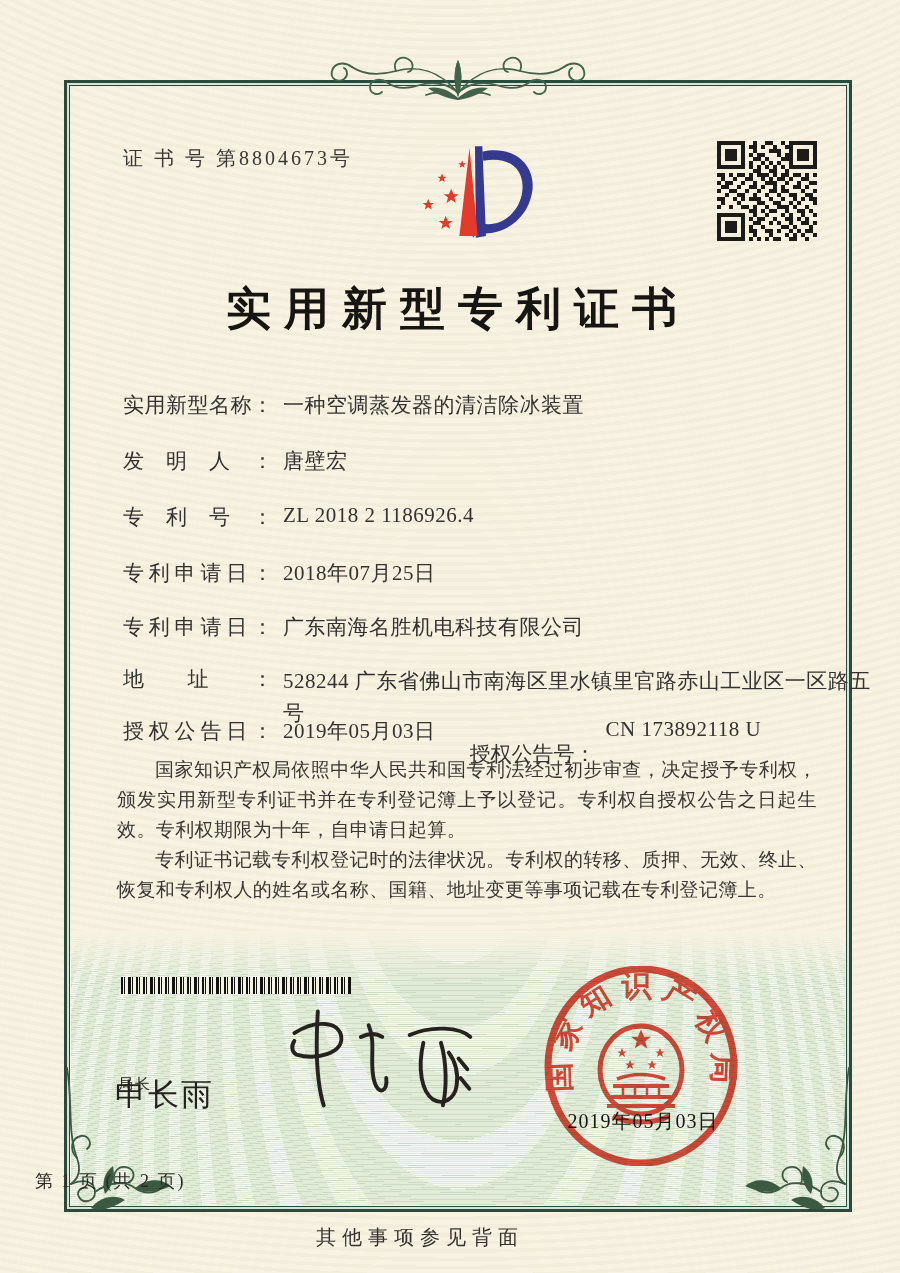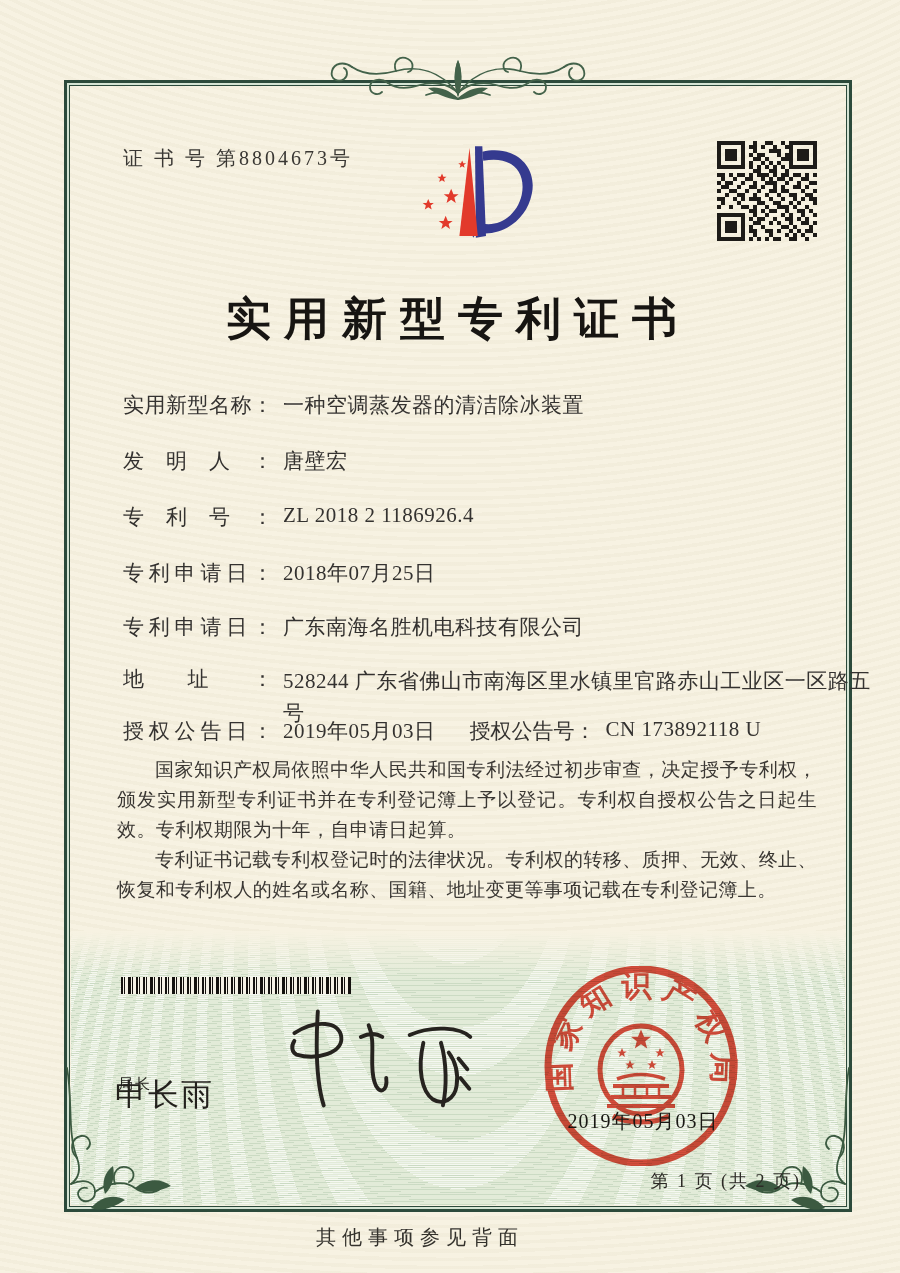--- a/index.html
+++ b/index.html
@@ -16,43 +16,43 @@
     background:
       repeating-radial-gradient(150% 120% at 50% -150%, rgba(255,255,255,0.65) 0 1.5px, rgba(0,0,0,0) 1.5px 7px),
       repeating-radial-gradient(150% 120% at 50% 250%, rgba(143,176,141,0.28) 0 1.5px, rgba(0,0,0,0) 1.5px 6px),
       #e2ebd8;}
   .band::before{content:"";position:absolute;left:0;right:0;top:0;height:48px;
     background:linear-gradient(#f7f2e2, rgba(247,242,226,0));}
   .certno{position:absolute;left:56px;top:62px;font-size:20px;letter-spacing:3px;color:#3a3834;}
   .logo{position:absolute;left:318px;top:54px;width:158px;height:110px;}
   .qr{position:absolute;left:650px;top:58px;width:100px;height:100px;}
   .title{position:absolute;left:0;right:0;top:196px;text-align:center;
-    font-size:45px;font-weight:bold;letter-spacing:13px;color:#171512;margin-top:10px;}
+    font-size:45px;font-weight:bold;letter-spacing:13px;color:#171512;}
   .row{position:absolute;left:56px;display:flex;align-items:flex-start;font-size:21px;color:#343230;}
   .lab{display:inline-block;width:150px;text-align:justify;text-align-last:justify;flex:none;}
   .val{margin-left:10px;letter-spacing:0.5px;}
   .val.addr{width:596px;line-height:32px;}
   .pair2{display:flex;margin-left:34px;}
-  .pair2 .lab2{flex:none;}
+  .pair2 .lab2{flex:none;margin-top:23px;}
   .paras{position:absolute;left:50px;top:672px;width:700px;font-size:19px;line-height:30px;
     color:#3a3733;text-align:justify;letter-spacing:0.4px;}
   .paras p{margin:0;text-indent:2em;}
   .barcode{position:absolute;left:54px;top:894px;width:230px;height:17px;
     background:repeating-linear-gradient(90deg,
       #14120f 0 2px,#f5f2e6 2px 3px,#14120f 3px 4px,#f5f2e6 4px 7px,
       #14120f 7px 10px,#f5f2e6 10px 11px,#14120f 11px 12px,#f5f2e6 12px 15px,
       #14120f 15px 17px,#f5f2e6 17px 18px,#14120f 18px 19px,#f5f2e6 19px 22px);}
   .signer-title{position:absolute;left:51px;top:960px;font-size:15px;letter-spacing:2px;color:#23211d;margin-top:32px;}
   .signer-name{position:absolute;left:48px;top:991px;font-size:31px;letter-spacing:2px;color:#23211d;}
   .signature{position:absolute;left:200px;top:912px;width:215px;height:125px;}
   .seal{position:absolute;left:474px;top:883px;width:200px;height:200px;mix-blend-mode:multiply;}
   .seal svg{position:absolute;left:0;top:0;}
   .seal-date{position:absolute;left:14px;top:142px;width:176px;text-align:center;
     font-size:20px;color:#1c1a17;letter-spacing:1px;white-space:nowrap;}
-  .pageind{position:absolute;left:0;right:16px;top:1086px;text-align:right;font-size:18px;
+  .pageind{position:absolute;left:0;right:16px;top:1086px;text-align:left;font-size:18px;
     letter-spacing:2px;color:#2c2a26;transform:translateX(-32px);}
   .backnote{position:absolute;left:0;right:0;top:1224px;text-align:center;font-size:20px;
     letter-spacing:6px;color:#33312c;transform:translateX(-30px);}
   .garland{position:absolute;left:50%;top:-32px;transform:translateX(-50%);}
   .corner{position:absolute;width:112px;height:152px;}
   .corner.bl{left:-6px;bottom:-9px;}
   .corner.br{right:-6px;bottom:-9px;transform:scaleX(-1);}
 </style>
 </head>
 <body>

